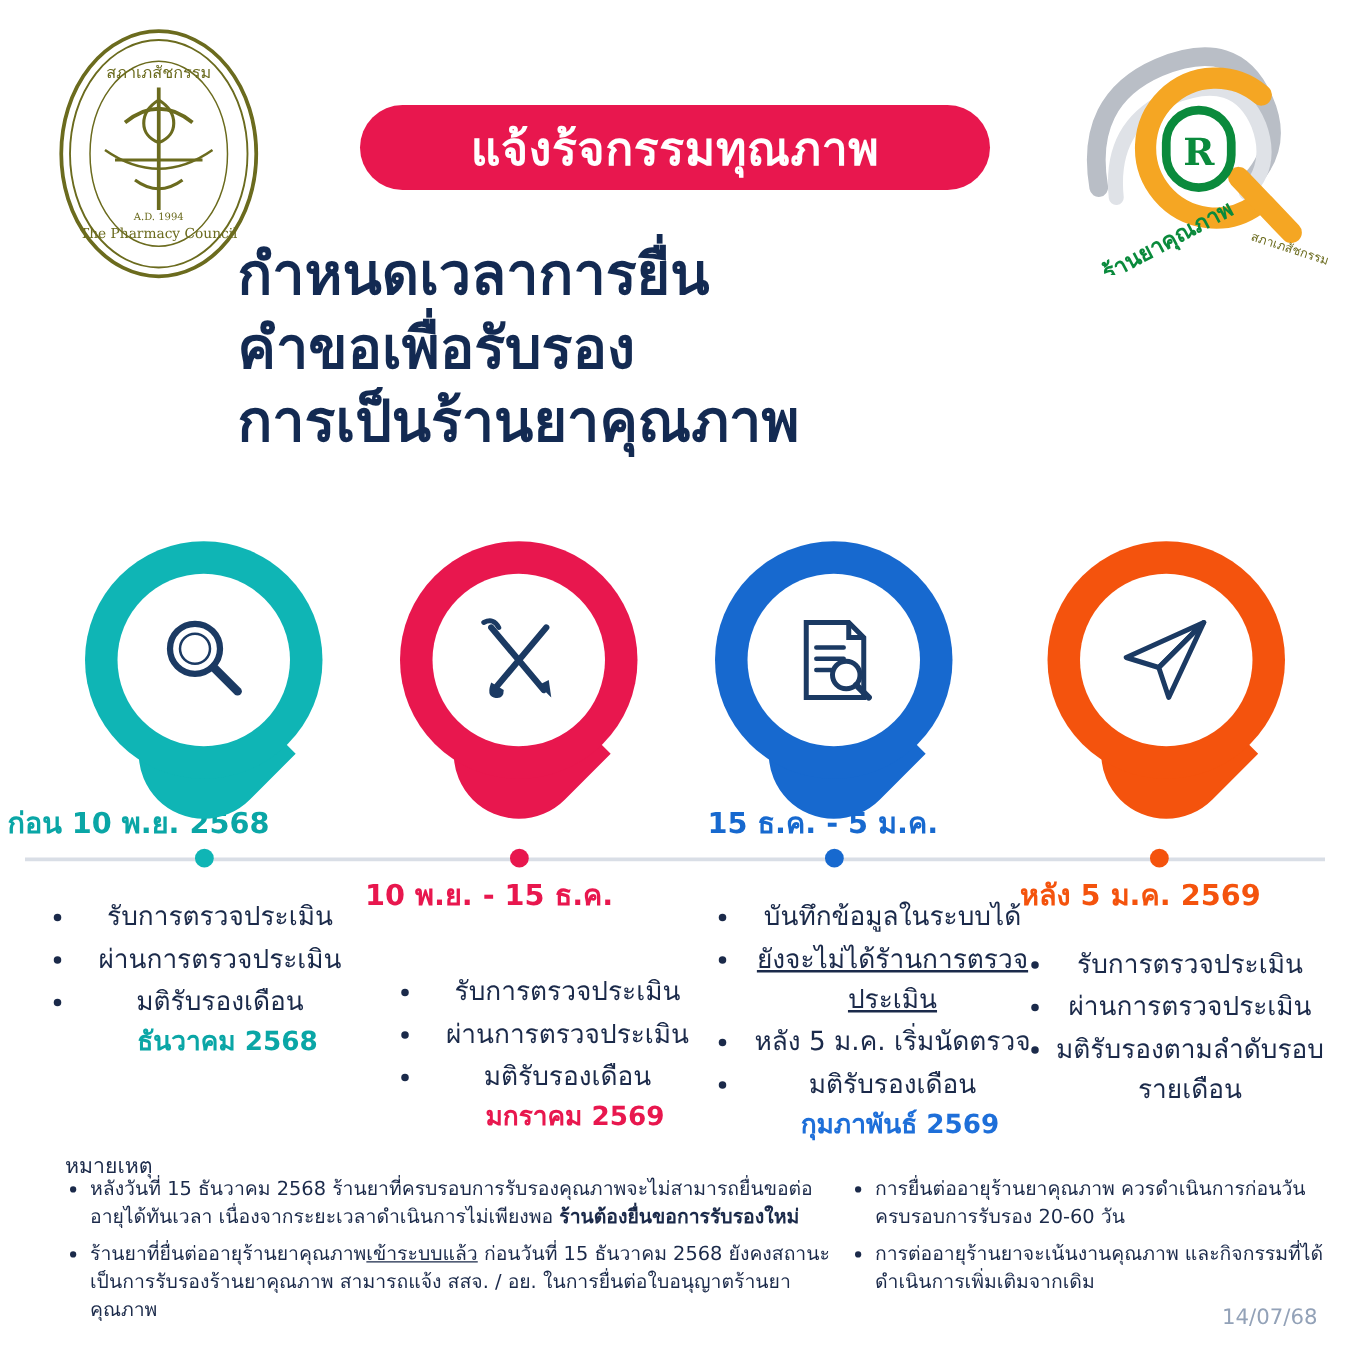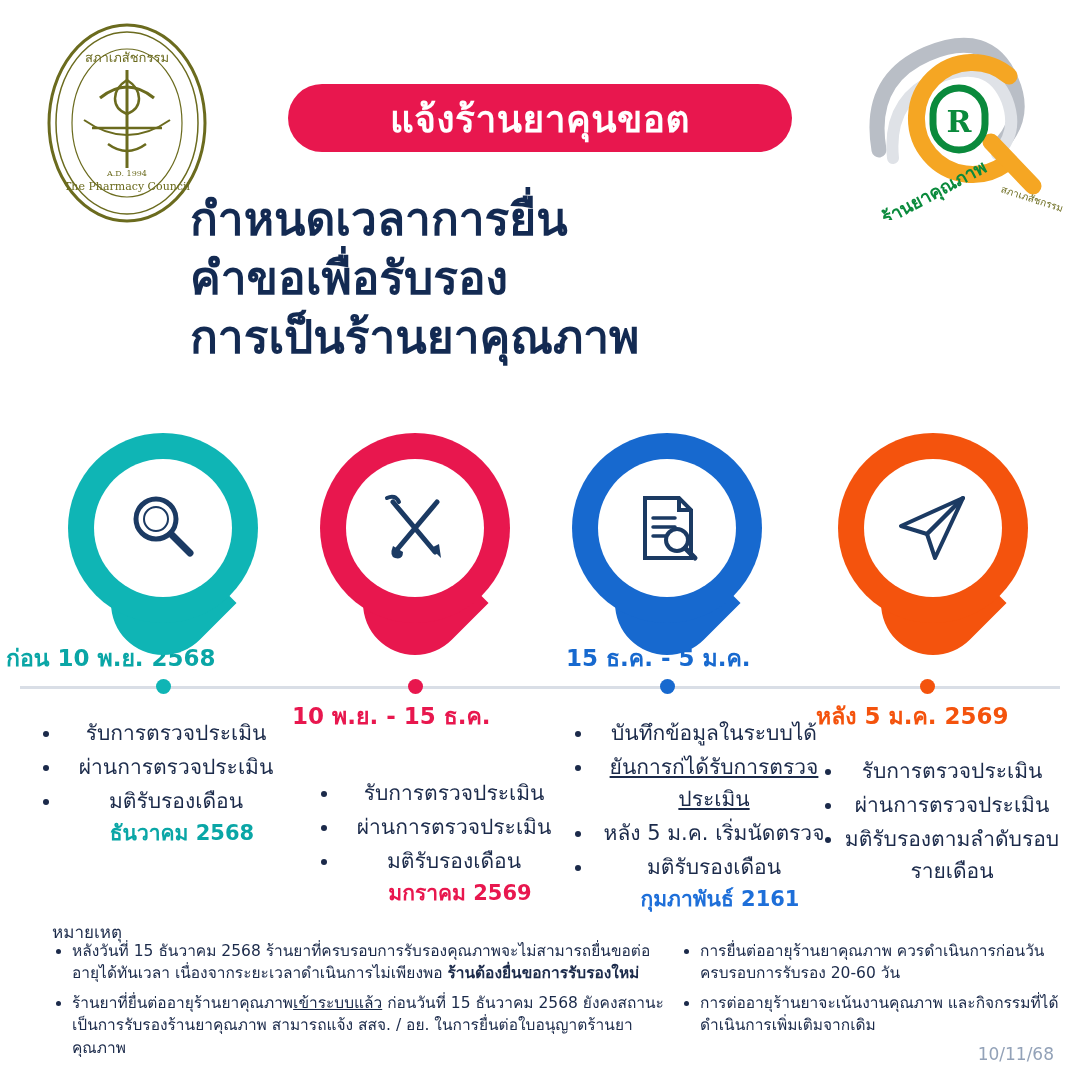--- a/index.html
+++ b/index.html
@@ -169,21 +169,21 @@
     <path d="M168 46 a56 56 0 1 0 -4 88" fill="none" stroke="#f5a623" stroke-width="17" stroke-linecap="round"></path>
     <path d="M150 112 l42 44" stroke="#f5a623" stroke-width="17" stroke-linecap="round"></path>
     <rect x="92" y="58" width="52" height="62" rx="26" fill="none" stroke="#0a8a3c" stroke-width="7"></rect>
     <text x="118" y="102" font-size="30" fill="#0a8a3c" text-anchor="middle" font-family="DejaVu Serif, serif" font-weight="bold">R</text>
     <text x="96" y="168" font-size="18" fill="#0a8a3c" text-anchor="middle" font-family="DejaVu Sans, sans-serif" font-weight="bold" transform="rotate(-28 96 168)">ร้านยาคุณภาพ</text>
     <text x="190" y="172" font-size="10" fill="#6b6b1e" text-anchor="middle" font-family="DejaVu Sans, sans-serif" transform="rotate(18 190 172)">สภาเภสัชกรรม</text>
   </svg>
 </div>
 
 <div class="badge">
-  <span class="badge-text">แจ้งร้านยาคุนขอต</span>
+  <span class="badge-text">แจ้งร้จกรรมทุณภาพ</span>
 </div>
 
 <div class="headline">
   <div>กำหนดเวลาการยื่น</div>
   <div>คำขอเพื่อรับรอง</div>
   <div>การเป็นร้านยาคุณภาพ</div>
 </div>
 
 <div class="timeline-line"></div>
 <div class="dot" style="left:156px; background:#0fb5b5;"></div>
@@ -263,25 +263,25 @@
       <span>มติรับรองเดือน</span><br>
       <span class="hl-red" style="margin-left:12px;">มกราคม 2569</span>
     </li>
   </ul>
 </div>
 
 <div class="col-title" style="left:566px; top:640px; color:#1769cf;">15 ธ.ค. - 5 ม.ค.</div>
 <div class="col-list" style="left:572px; top:718px; width:262px;">
   <ul>
     <li>บันทึกข้อมูลในระบบได้</li>
-    <li class="uline">ยันการก่ได้รับการตรวจประเมิน</li>
+    <li class="uline">ยังจะไม่ได้รัานการตรวจประเมิน</li>
     <li>หลัง 5 ม.ค. เริ่มนัดตรวจ</li>
     <li>
       <span>มติรับรองเดือน</span><br>
-      <span class="hl-blue" style="margin-left:12px;">กุมภาพันธ์ 2161</span>
+      <span class="hl-blue" style="margin-left:12px;">กุมภาพันธ์ 2569</span>
     </li>
   </ul>
 </div>
 
 <div class="col-title" style="left:816px; top:698px; color:#f4530d;">หลัง 5 ม.ค. 2569</div>
 <div class="col-list" style="left:822px; top:756px; width:238px;">
   <ul>
     <li>รับการตรวจประเมิน</li>
     <li>ผ่านการตรวจประเมิน</li>
     <li>มติรับรองตามลำดับรอบรายเดือน</li>
@@ -301,13 +301,13 @@
   </ul>
 </div>
 
 <div class="notes notes-right">
   <ul>
     <li>การยื่นต่ออายุร้านยาคุณภาพ ควรดำเนินการก่อนวันครบรอบการรับรอง 20-60 วัน</li>
     <li>การต่ออายุร้านยาจะเน้นงานคุณภาพ และกิจกรรมที่ได้ดำเนินการเพิ่มเติมจากเดิม</li>
   </ul>
 </div>
 
-<div class="date-stamp">10/11/68</div>
+<div class="date-stamp">14/07/68</div>
 
 </body></html>

